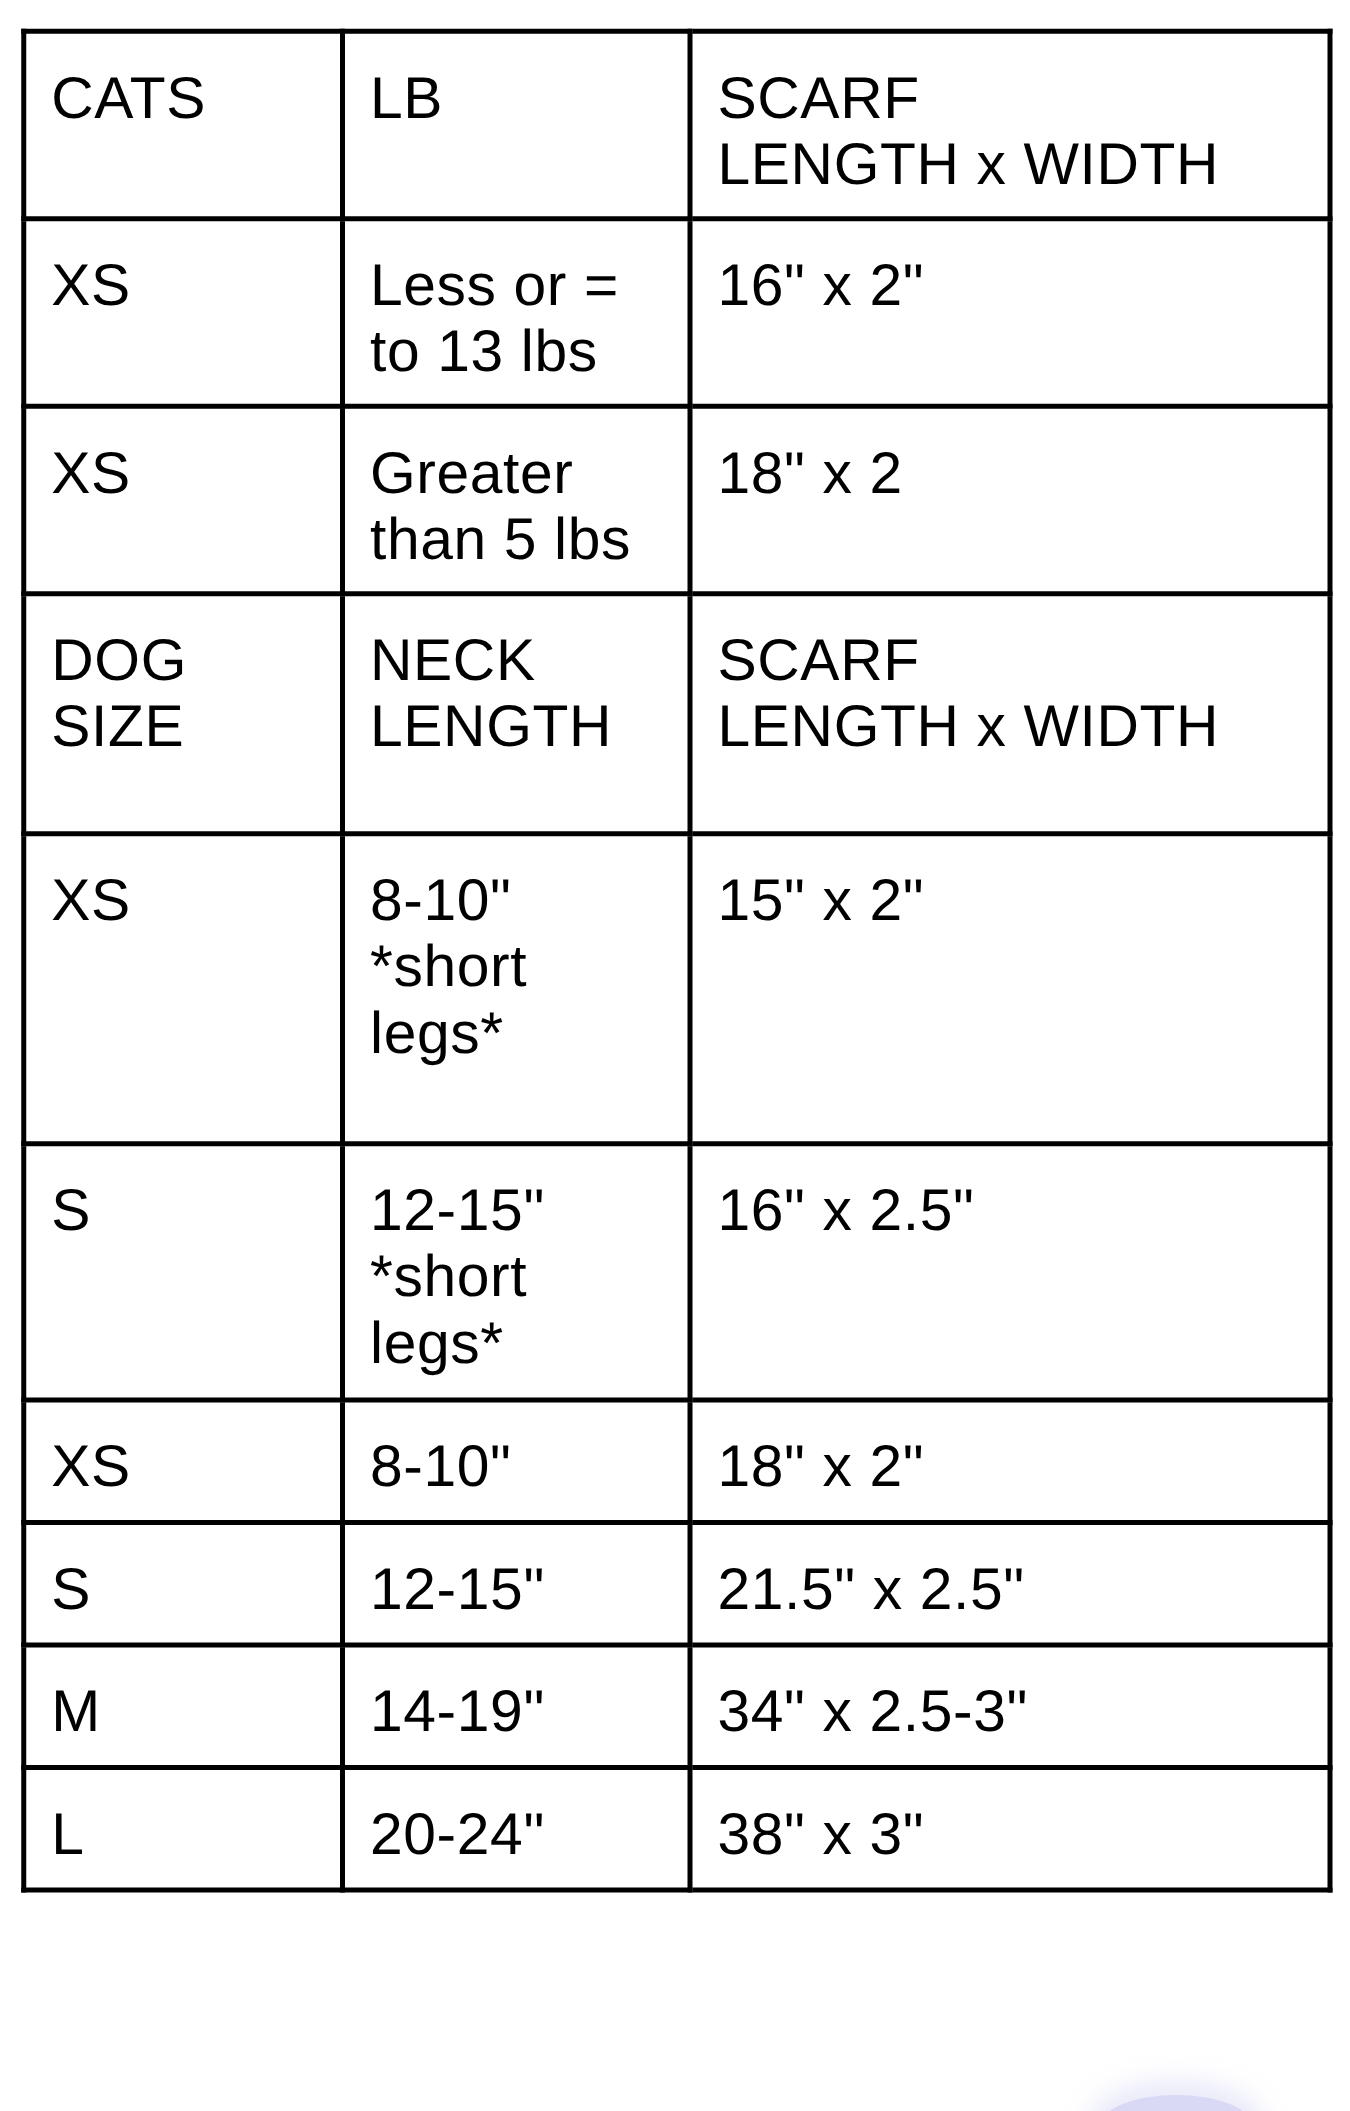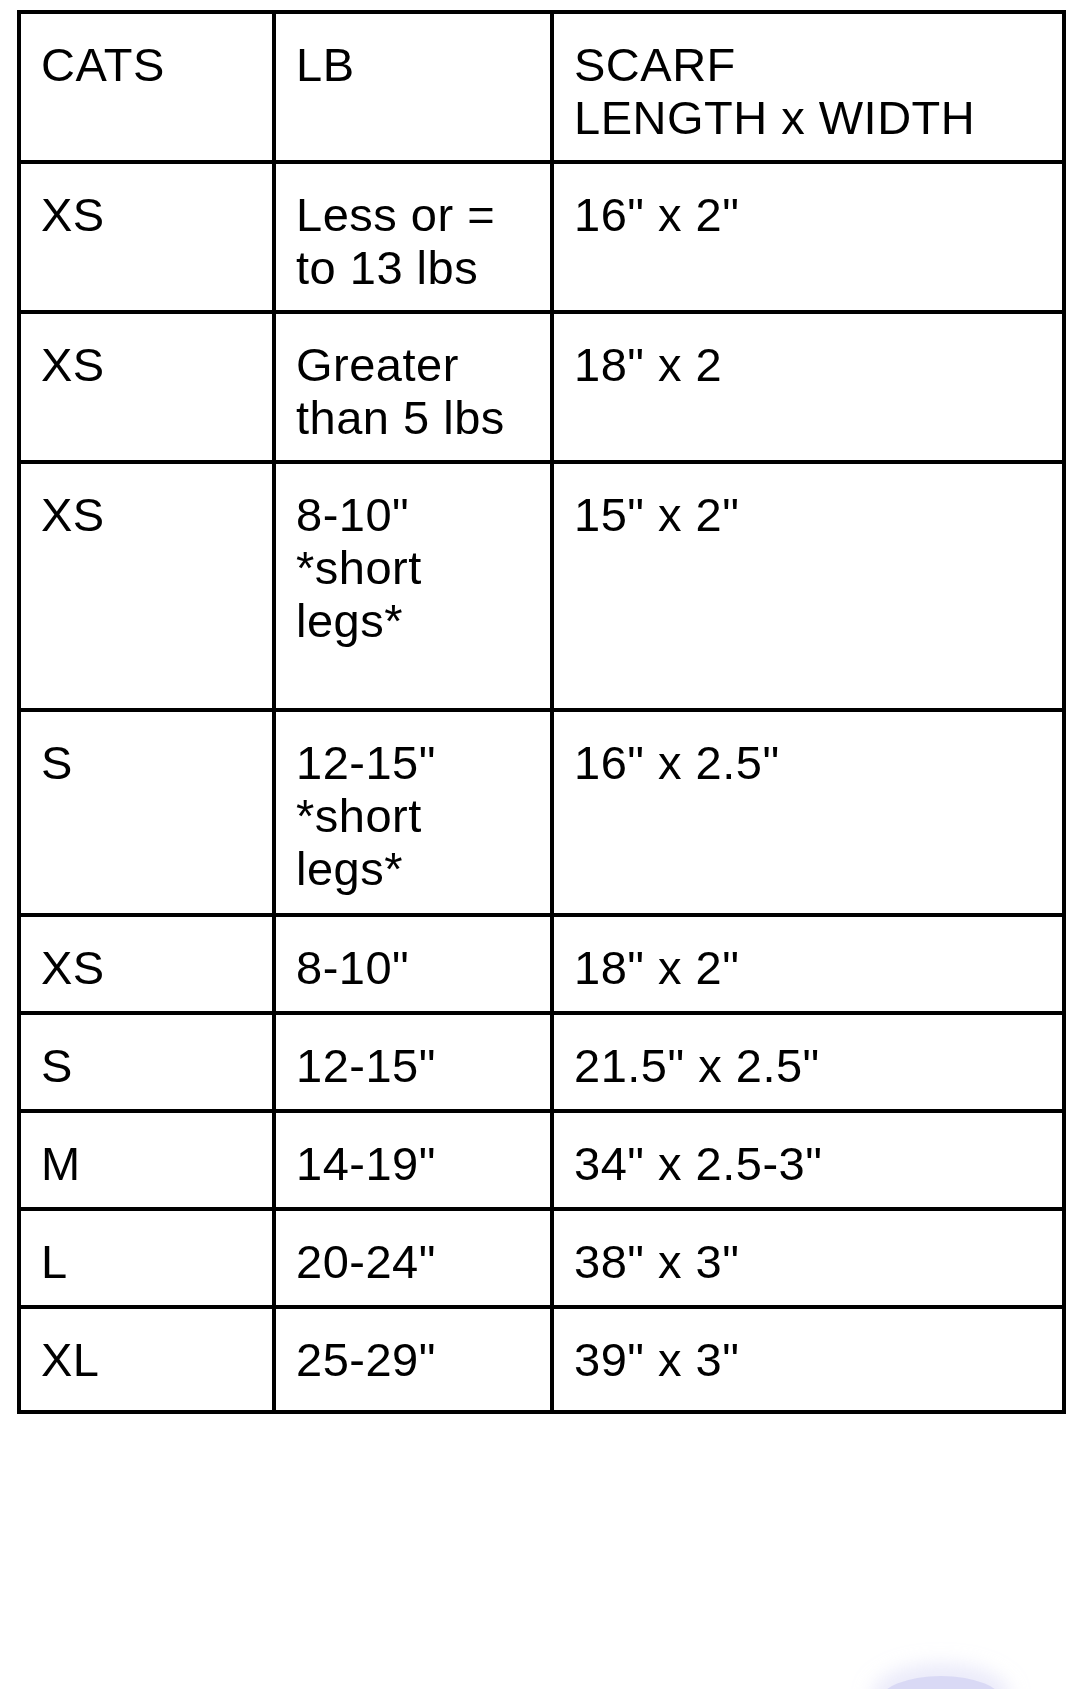--- a/index.html
+++ b/index.html
@@ -13,21 +13,21 @@
   }
   .page {
     position: relative;
     width: 1080px;
     height: 1689px;
     background: #ffffff;
   }
   table.size-chart {
     position: absolute;
     left: 17px;
-    top: 10px;
+    top: 23px;
     border-collapse: collapse;
     table-layout: fixed;
     width: 1045px;
     background: #ffffff;
   }
   table.size-chart td {
     border: 4px solid #000000;
     vertical-align: top;
     padding: 24px 16px 16px 20px;
     font-size: 47px;
@@ -72,20 +72,28 @@
           <td>Less or =
 to 13 lbs</td>
           <td>16" x 2"</td>
         </tr>
         <tr style="height: 145px;">
           <td>XS</td>
           <td>Greater
 than 5 lbs</td>
           <td>18" x 2</td>
         </tr>
+        <tr style="height: 192px;">
+          <td>DOG
+SIZE</td>
+          <td>NECK
+LENGTH</td>
+          <td>SCARF
+LENGTH x WIDTH</td>
+        </tr>
         <tr style="height: 248px;">
           <td>XS</td>
           <td>8-10"
 *short
 legs*</td>
           <td>15" x 2"</td>
         </tr>
         <tr style="height: 205px;">
           <td>S</td>
           <td>12-15"
@@ -106,23 +114,18 @@
         <tr style="height: 98px;">
           <td>M</td>
           <td>14-19"</td>
           <td>34" x 2.5-3"</td>
         </tr>
         <tr style="height: 98px;">
           <td>L</td>
           <td>20-24"</td>
           <td>38" x 3"</td>
         </tr>
-        <tr style="height: 105px;">
-          <td>XL</td>
-          <td>25-29"</td>
-          <td>39" x 3"</td>
-        </tr>
       </tbody>
   </table>
 
   <div class="fab"></div>
 
 </div>
 
 </body></html>

